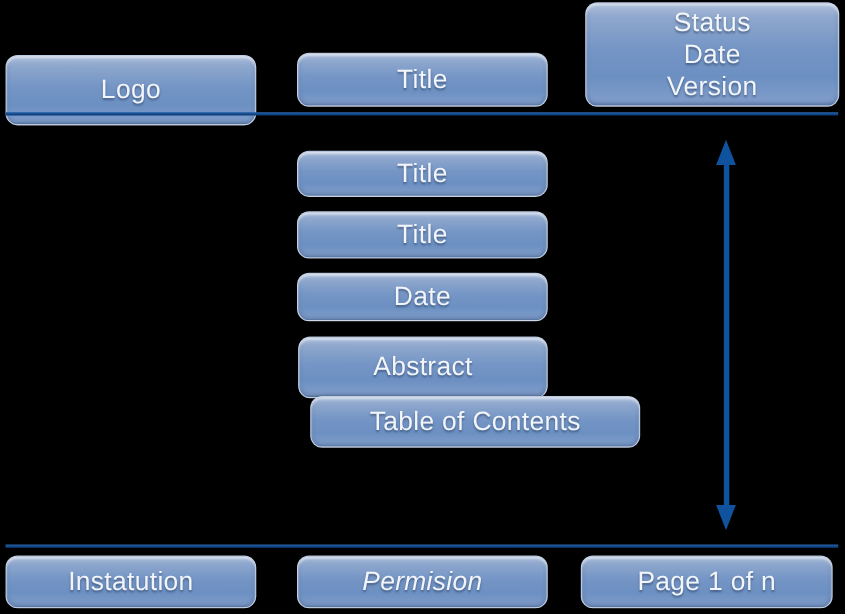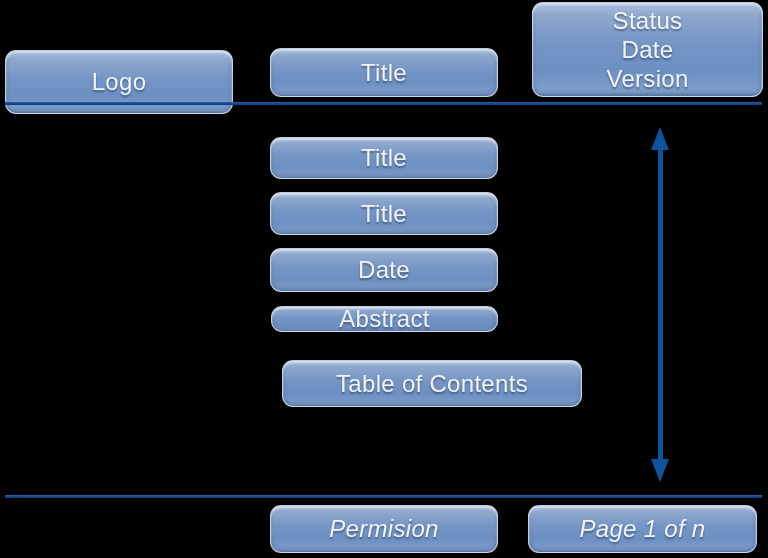--- a/index.html
+++ b/index.html
@@ -45,27 +45,27 @@
   
   .logo-box    { left: 5px;   top: 50px;  width: 228px; height: 64px; }
   .title-top   { left: 270px; top: 48px;  width: 228px; height: 49px; }
   .status-box  { left: 532px; top: 2px;   width: 231px; height: 95px;
                  flex-direction: column; line-height: 29px; }
 
   
   .title-mid   { left: 270px; top: 137px; width: 228px; height: 42px; }
   .author-box  { left: 270px; top: 192px; width: 228px; height: 43px; }
   .date-box    { left: 270px; top: 248px; width: 228px; height: 44px; }
-  .abstract-box{ left: 271px; top: 306px; width: 227px; height: 26px; }
+  .abstract-box{ left: 271px; top: 306px; width: 227px; height: 56px; }
   .toc-box     { left: 238px; top: 360px; width: 300px; height: 47px; margin-left: 44px; }
 
   
   .inst-box    { left: 5px;   top: 505px; width: 228px; height: 48px; }
   .perm-box    { left: 270px; top: 505px; width: 228px; height: 48px; font-style: italic; }
-  .page-box    { left: 528px; top: 505px; width: 229px; height: 48px; font-style: italic; }
+  .page-box    { left: 528px; top: 505px; width: 229px; height: 48px; }
 
   .hline {
     position: absolute;
     left: 5px;
     width: 757px;
     height: 3px;
     background: linear-gradient(180deg, #2a62a8 0%, #12498c 55%, #0b3a74 100%);
   }
   .hline.top    { top: 102px; }
   .hline.bottom { top: 495px; }
@@ -129,20 +129,23 @@
     <span class="lbl">Abstract</span>
   </div>
   <div class="node toc-box">
     <span class="lbl">Table of Contents</span>
   </div>
 
   <div class="arrow-head up"></div>
   <div class="arrow-shaft"></div>
   <div class="arrow-head down"></div>
 
+  <div class="node inst-box">
+    <span class="lbl">Instatution</span>
+  </div>
   <div class="node perm-box">
     <span class="lbl">Permision</span>
   </div>
   <div class="node page-box">
     <span class="lbl">Page 1 of n</span>
   </div>
 
 </div>
 
 </body></html>

